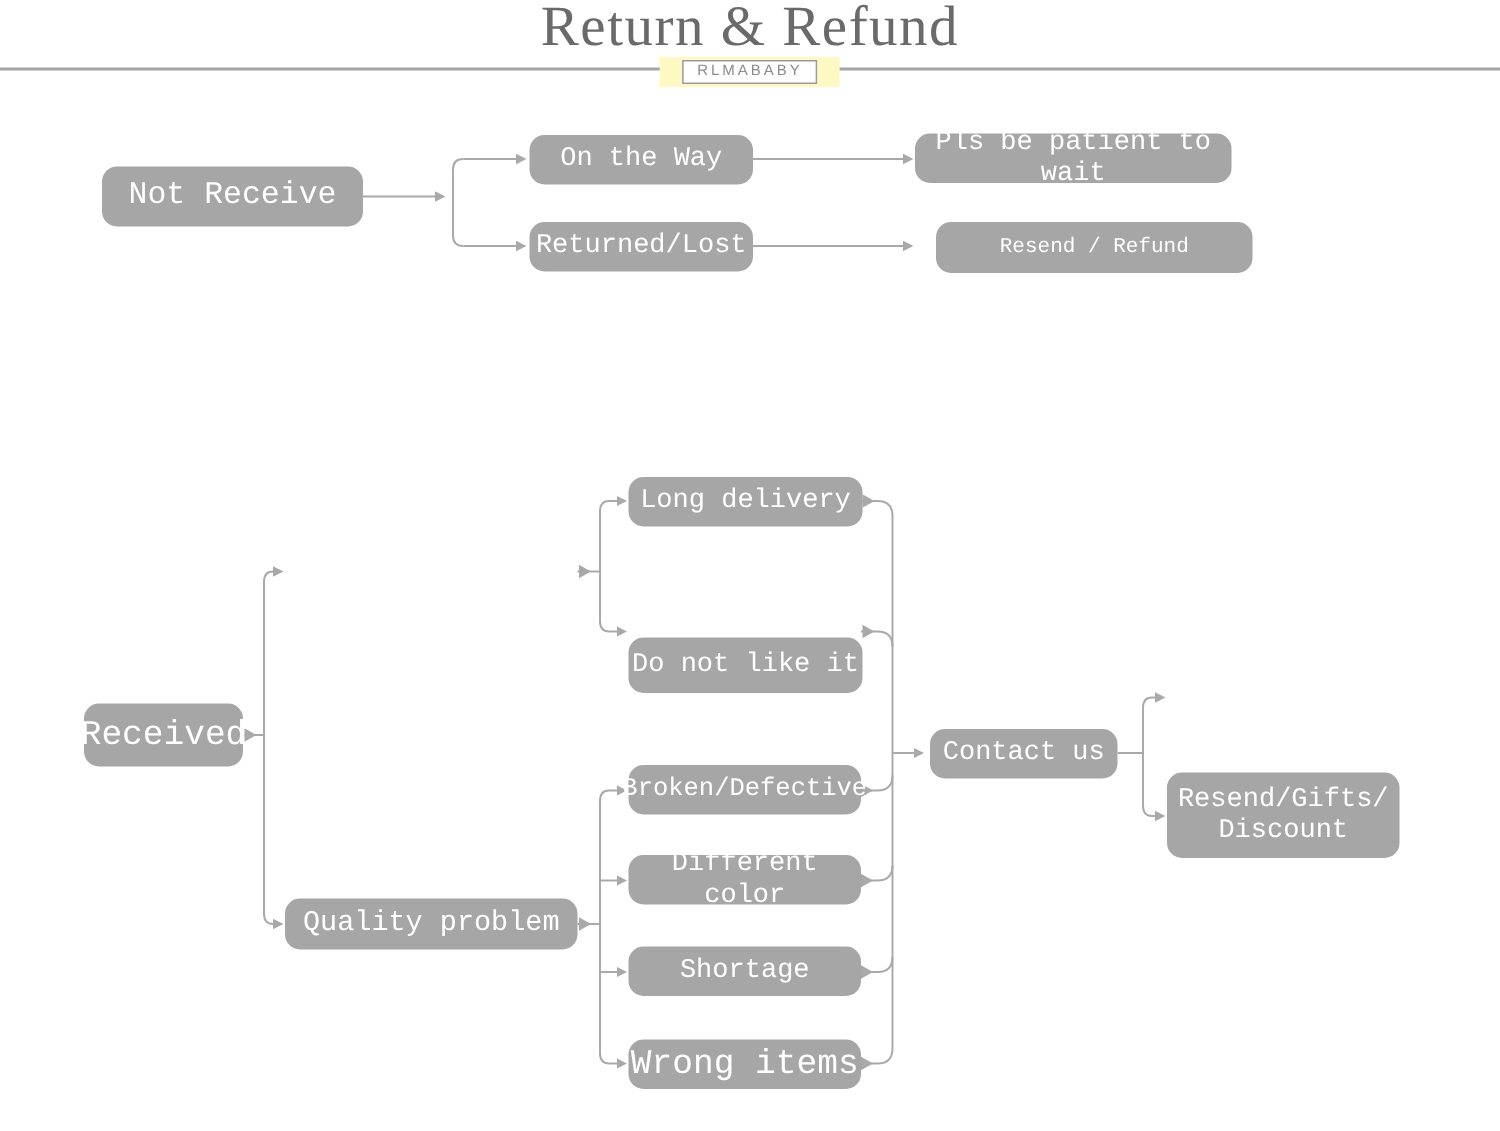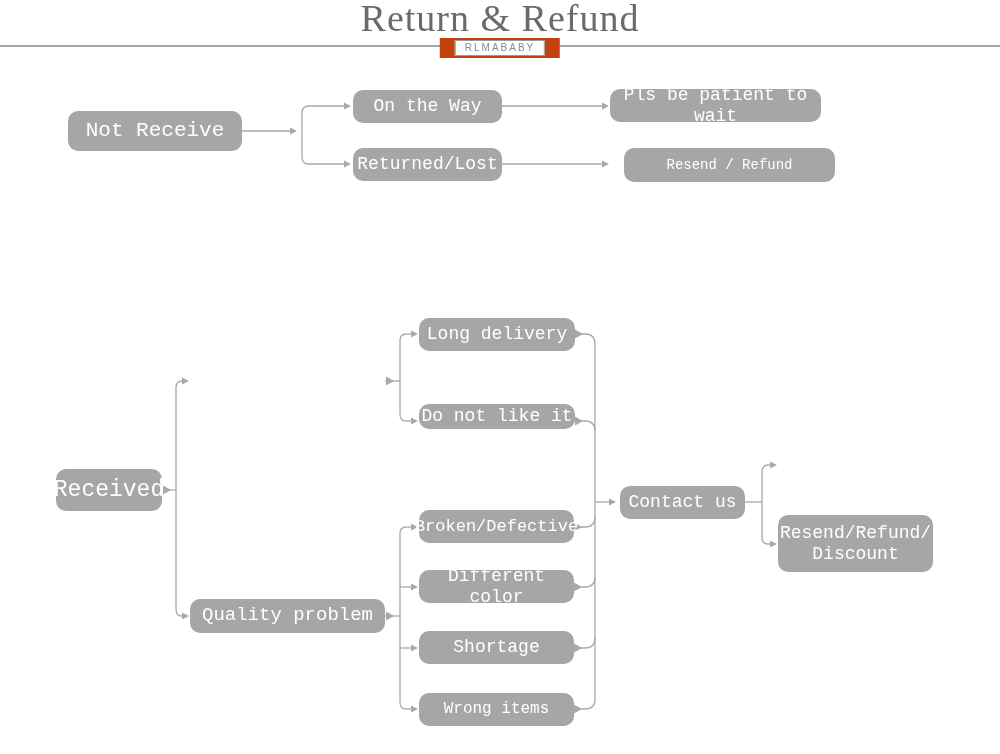--- a/index.html
+++ b/index.html
@@ -15,21 +15,21 @@
     font-size:38px; font-weight:400;
     color:var(--title-text, #6a6a6a);
     letter-spacing:1px;
   }
   .rule {
     position:absolute; left:0; top:45px; width:100%; height:2px;
     background:var(--rule, #a5a5a5);
   }
   .badge-wrap {
     position:absolute; left:50%; top:38px; transform:translateX(-50%);
-    background:#c2410c; padding:2px 15px;
+    background:#fef9c3; padding:2px 15px;
   }
   .badge {
     display:block; border:1px solid #9a9a9a; padding:1px 9px 2px 9px;
     font-family:"Liberation Sans", sans-serif;
     font-size:10px; letter-spacing:2px; color:#8b8b8b;
     background:#ffffff; white-space:nowrap;
   }
   .node {
     position:absolute; box-sizing:border-box;
     display:flex; align-items:center; justify-content:center;
@@ -110,26 +110,26 @@
 
   <div class="node" style="left:68px; top:111px; width:174px; height:40px; font-size:21px;">Not Receive</div>
   <div class="node" style="left:353px; top:90px; width:149px; height:33px; font-size:18px;">On the Way</div>
   <div class="node" style="left:353px; top:148px; width:149px; height:33px; font-size:18px;">Returned/Lost</div>
   <div class="node" style="left:610px; top:89px; width:211px; height:33px; font-size:18px;">Pls be patient to wait</div>
   <div class="node" style="left:624px; top:148px; width:211px; height:34px; font-size:14px;">Resend / Refund</div>
 
   <div class="node" style="left:56px; top:469px; width:106px; height:42px; font-size:23px;">Received</div>
   <div class="node" style="left:190px; top:599px; width:195px; height:34px; font-size:19px;">Quality problem</div>
   <div class="node" style="left:419px; top:318px; width:156px; height:33px; font-size:18px;">Long delivery</div>
-  <div class="node" style="left:419px; top:404px; width:156px; height:25px; font-size:18px;">Do not like it</div>
+  <div class="node" style="left:419px; top:425px; width:156px; height:37px; font-size:18px;">Do not like it</div>
   <div class="node" style="left:419px; top:510px; width:155px; height:33px; font-size:17px;">Broken/Defective</div>
   <div class="node" style="left:419px; top:570px; width:155px; height:33px; font-size:18px;">Different color</div>
   <div class="node" style="left:419px; top:631px; width:155px; height:33px; font-size:18px;">Shortage</div>
-  <div class="node" style="left:419px; top:693px; width:155px; height:33px; font-size:16px;">Wrong items</div>
+  <div class="node" style="left:419px; top:693px; width:155px; height:33px; font-size:23px;">Wrong items</div>
   <div class="node" style="left:620px; top:486px; width:125px; height:33px; font-size:18px;">Contact us</div>
   <div class="node" style="left:778px; top:515px; width:155px; height:57px; font-size:18px;">
     <span class="two-line">
-      <span>Resend/Refund/</span>
+      <span>Resend/Gifts/</span>
       <span>Discount</span>
     </span>
   </div>
 
 </div>
 
 </body></html>

